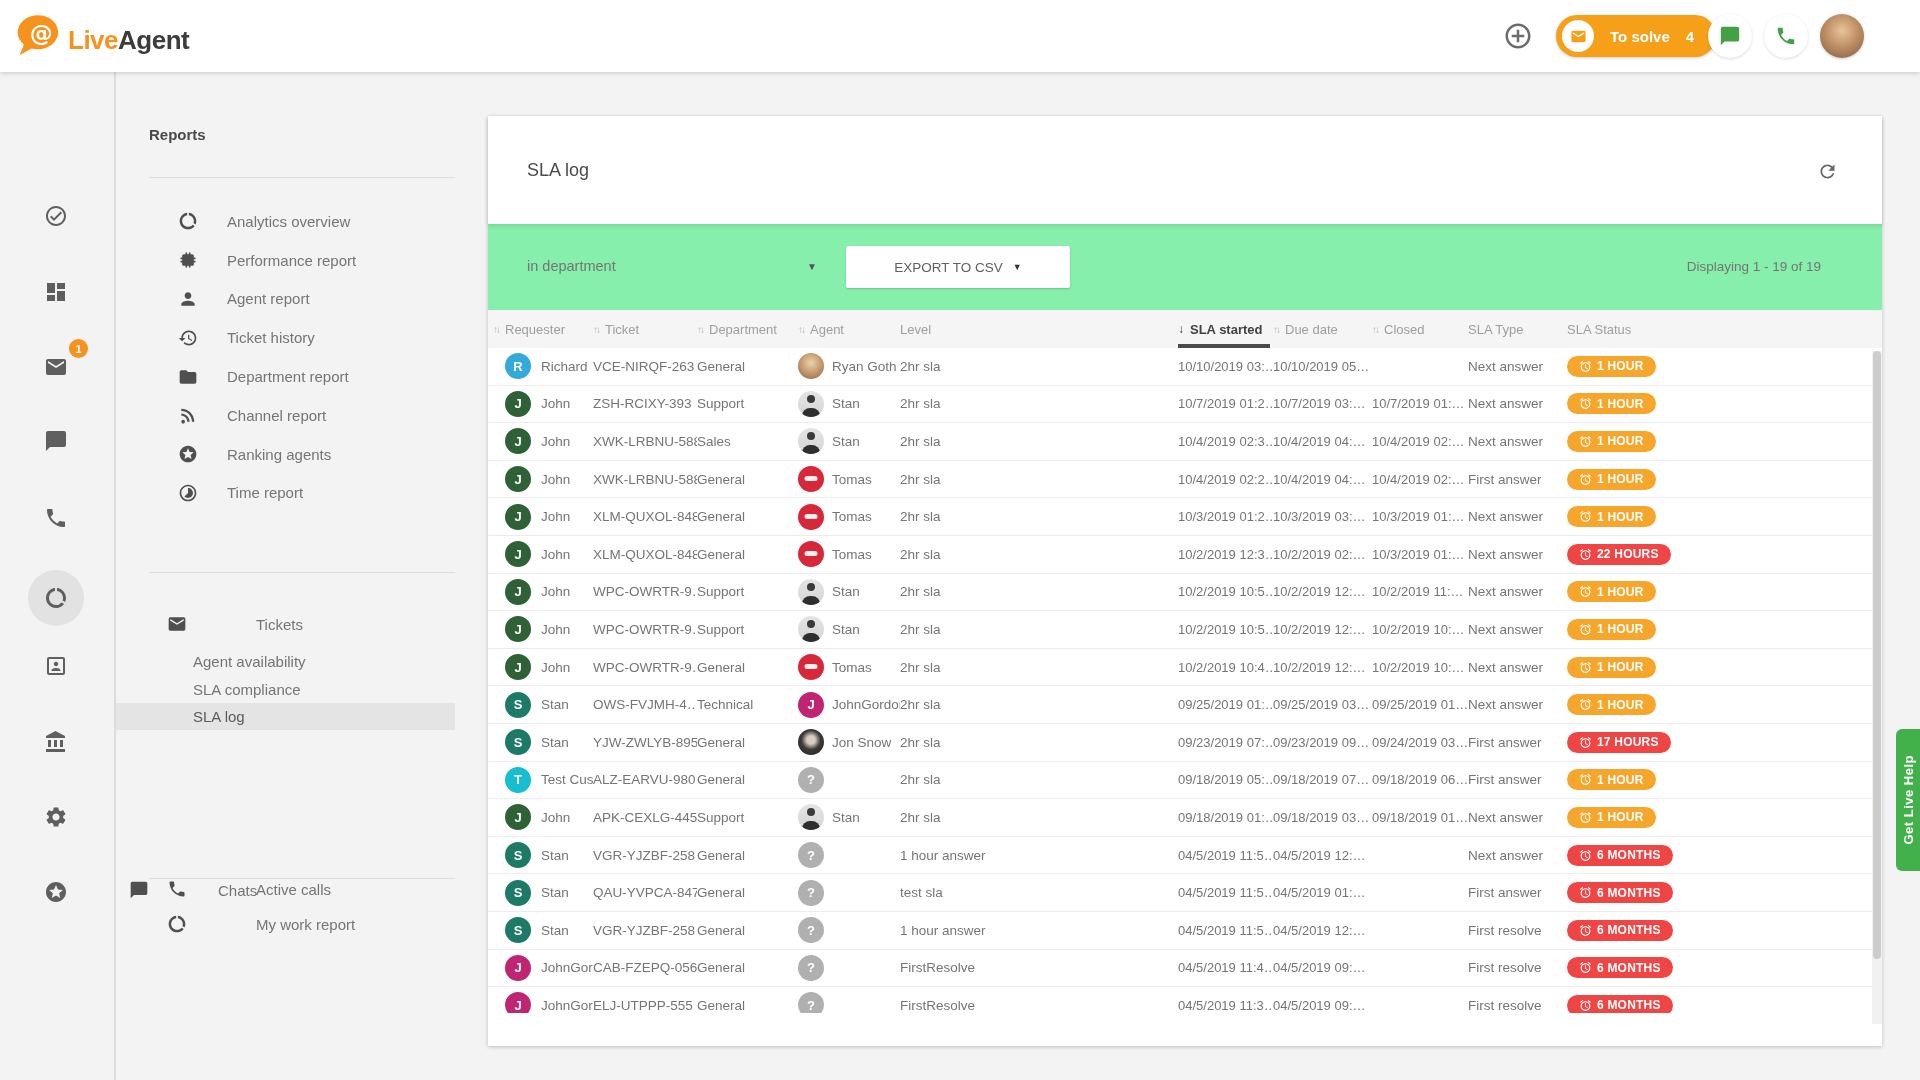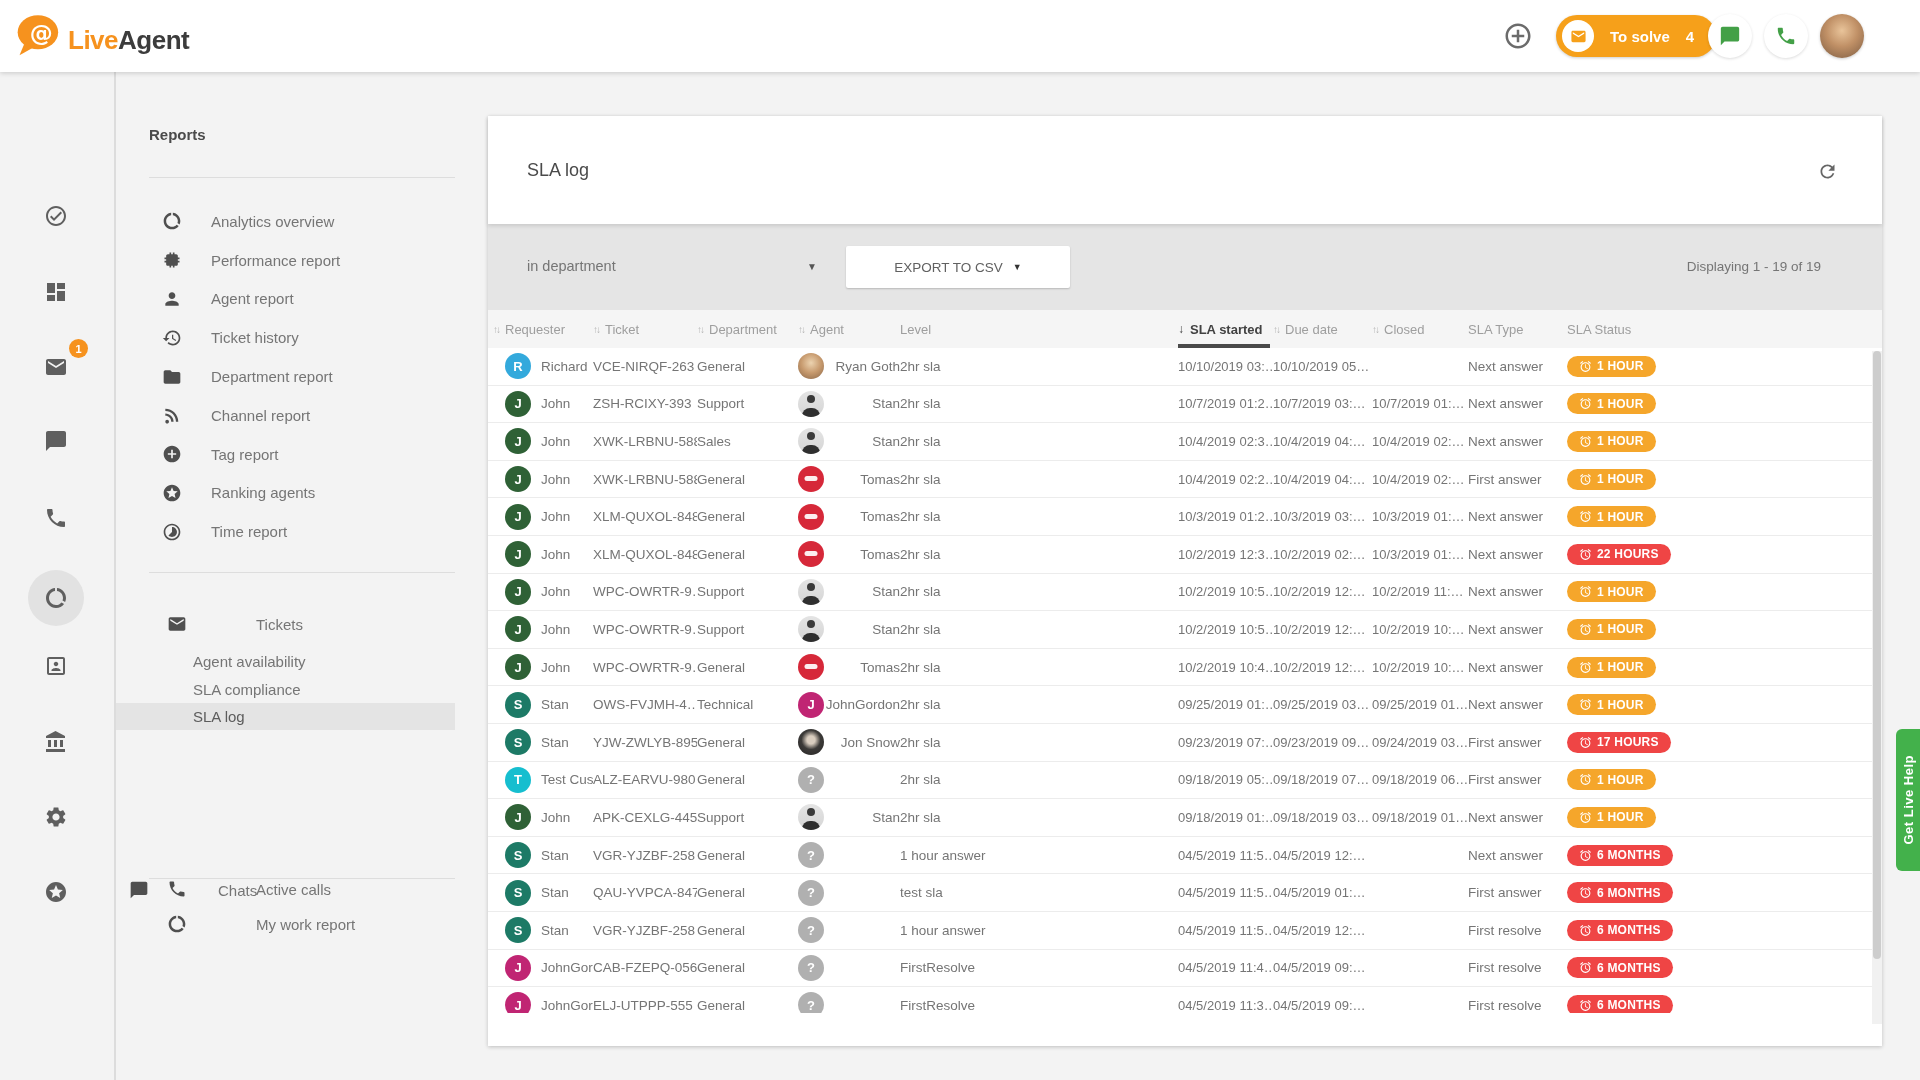--- a/index.html
+++ b/index.html
@@ -48,21 +48,21 @@
   .rail-item .badge1 { position:absolute; top:-6px; right:-10px; width:19px; height:19px;
     border-radius:50%; background:#f6921e; color:#fff; font-size:11px; font-weight:bold;
     display:flex; align-items:center; justify-content:center; }
 
   
   .nav { position:absolute; left:116px; top:72px; width:339px; height:740px; }
   .nav-title { position:absolute; left:33px; top:54px; font-size:15px; font-weight:bold; color:#4a4a4a; }
   .nav-div { position:absolute; left:33px; right:0; height:1px; background:#dddddd; }
   .nav-div.d1 { top:105px; } .nav-div.d2 { top:500px; } .nav-div.d3 { top:806px; }
   .report-list { position:absolute; left:0; top:130px; right:0; }
-  .nav-item { height:38.8px; display:flex; align-items:center; cursor:pointer; padding-left:46px; }
+  .nav-item { height:38.8px; display:flex; align-items:center; cursor:pointer; padding-left:62px; }
   .nav-item .ic { margin-right:29px; width:20px; height:20px; fill:#4f4f4f; }
   .nav-item span.lbl { font-size:15px; color:#757575; }
   .nav-sec { position:absolute; left:0; right:0; height:36px; display:flex; align-items:center;
     padding-left:51px; cursor:pointer;gap:40px; }
   .nav-sec .ic { margin-right:29px; width:20px; height:20px; fill:#4f4f4f; }
   .nav-sec span.lbl { font-size:15px; color:#757575; }
   .sec-tickets { top:534px; } .sec-chats { top:800px;padding-left:13px; } .sec-calls { top:799px; } .sec-mywork { top:834px; }
   .sub-list { position:absolute; left:0; right:0; top:576px; }
   .sub-item { height:27.4px; display:flex; align-items:center; padding-left:77px;
     font-size:15px; color:#757575; cursor:pointer; }
@@ -71,21 +71,21 @@
   
   .card { position:absolute; left:488px; top:116px; width:1394px; height:930px;
     background:#fff; box-shadow:0 1px 4px rgba(0,0,0,.22); }
   .card-header { position:absolute; left:0; top:0; right:0; height:108px; background:#fff;
     box-shadow:0 2px 4px rgba(0,0,0,.12); z-index:5; }
   .card-title { position:absolute; left:39px; top:44px; font-size:18px; color:#4a4a4a; }
   .refresh-btn { position:absolute; right:38px; top:38px; width:34px; height:34px;
     display:flex; align-items:center; justify-content:center; cursor:pointer; }
   .refresh-btn svg { width:21px; height:21px; fill:#666; }
 
-  .filter-strip { position:absolute; left:0; top:108px; right:0; height:86px; background:#e5e5e5; }
+  .filter-strip { position:absolute; left:0; top:108px; right:0; height:86px; background:#86efac; }
   .dept-select { position:absolute; left:39px; top:20px; width:290px; height:44px;
     display:flex; align-items:center; justify-content:space-between; cursor:pointer; }
   .dept-select .val { font-size:14.5px; color:#757575; }
   .dept-select .caret { font-size:10px; color:#555; }
   .export-btn { position:absolute; left:358px; top:22px; width:224px; height:42px; background:#fff;
     border:none; border-radius:2px; box-shadow:0 1px 2px rgba(0,0,0,.2); cursor:pointer;
     display:flex; align-items:center; justify-content:center; gap:10px;
     font-family:inherit; font-size:13.5px; color:#616161; }
   .export-btn .caret { font-size:9px; color:#333; }
   .displaying { position:absolute; right:61px; top:35px; font-size:13.5px; color:#757575; }
@@ -101,21 +101,21 @@
   .thead .hcell.active { color:#424242; font-weight:bold; }
   .thead .hcell.active .sort { color:#424242; font-size:12px; letter-spacing:0; }
   .thead .hcell.active::after { content:""; position:absolute; left:0; bottom:0;
     width:92px; height:4px; background:#4a4a4a; }
 
   .tbody { position:absolute; left:0; right:0; top:232px; height:665px; overflow:hidden; }
   .trow { height:37.6px; border-bottom:1px solid #ececec; background:#fff; cursor:pointer; }
   .cell { display:flex; align-items:center; font-size:13.5px; color:#757575;
     overflow:hidden; white-space:nowrap; }
   .c-req { padding-left:12px; gap:10px; }
-  .c-agent { gap:1px;justify-content:space-between; }
+  .c-agent { gap:8px; }
   .c-date { font-size:13px; }
   .avatar { width:26px; height:26px; min-width:26px; border-radius:50%;
     display:flex; align-items:center; justify-content:center;
     color:#fff; font-size:13px; font-weight:bold; position:relative; overflow:hidden; }
   .ph-ryan { background:radial-gradient(circle at 50% 38%, #ecd3b0 0%, #c79a6e 48%, #8a6647 100%); }
   .ph-jonsnow { background:radial-gradient(circle at 50% 42%, #d9cdbf 0%, #d9cdbf 20%, #3c3a38 48%, #262524 100%); }
   .ph-stan { background:linear-gradient(180deg,#e4e4e4 0%,#d5d5d5 100%); }
   .ph-stan::before { content:""; position:absolute; top:4px; left:50%; transform:translateX(-50%);
     width:8px; height:8px; border-radius:50%; background:#3a3a3a; }
   .ph-stan::after { content:""; position:absolute; bottom:-2px; left:50%; transform:translateX(-50%);
@@ -338,26 +338,20 @@
         <span class="lbl">Department report</span>
       </div>
       <div class="nav-item">
         <svg class="ic">
           <use href="#i-rss"></use>
         </svg>
         <span class="lbl">Channel report</span>
       </div>
       <div class="nav-item">
         <svg class="ic">
-          <use href="#i-addcircle"></use>
-        </svg>
-        <span class="lbl">Tag report</span>
-      </div>
-      <div class="nav-item">
-        <svg class="ic">
           <use href="#i-stars"></use>
         </svg>
         <span class="lbl">Ranking agents</span>
       </div>
       <div class="nav-item">
         <svg class="ic">
           <use href="#i-timelapse"></use>
         </svg>
         <span class="lbl">Time report</span>
       </div>

